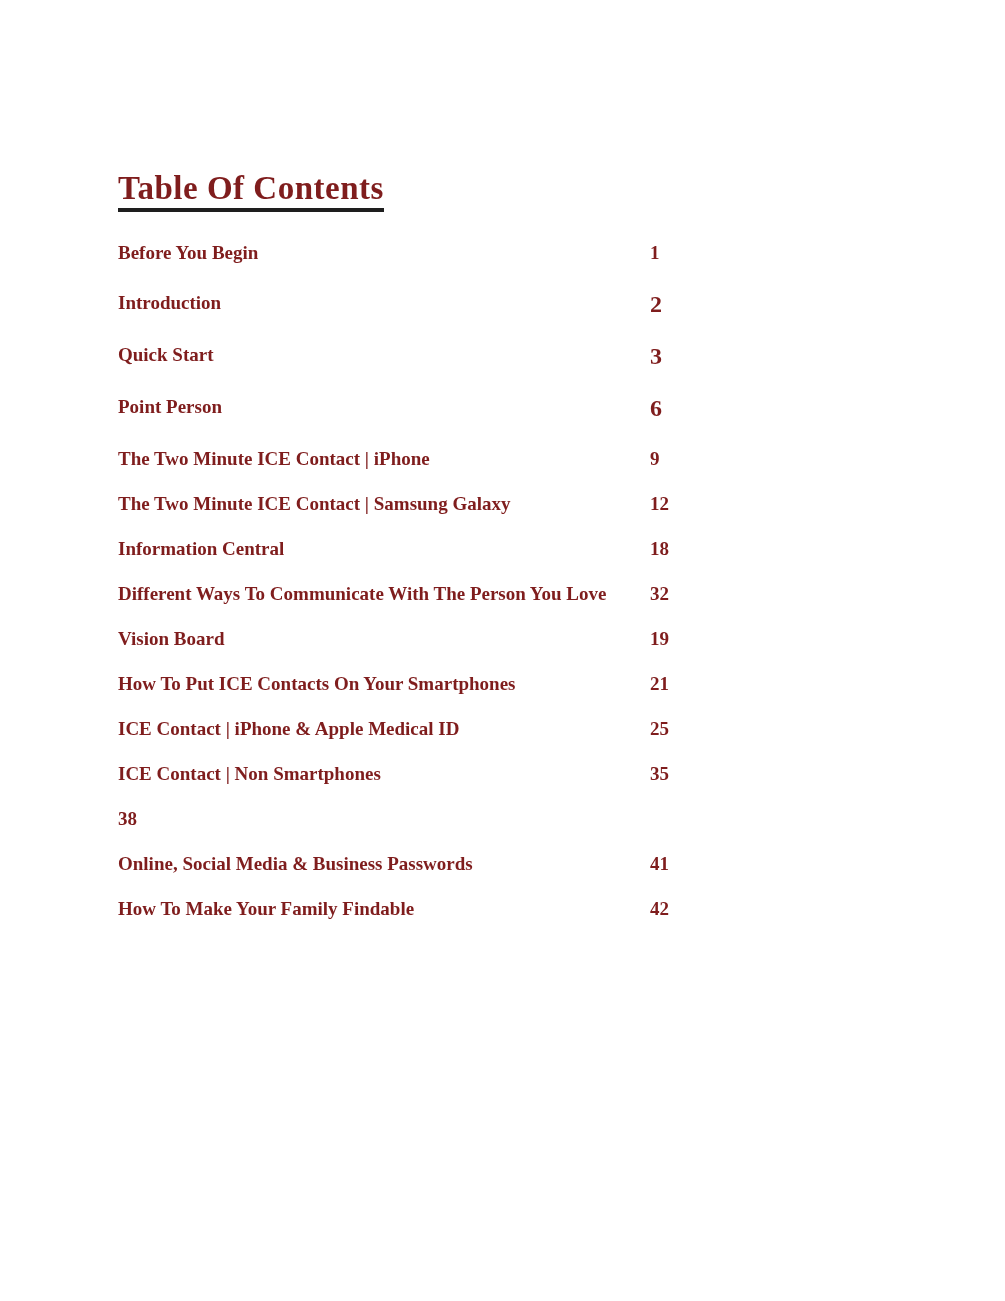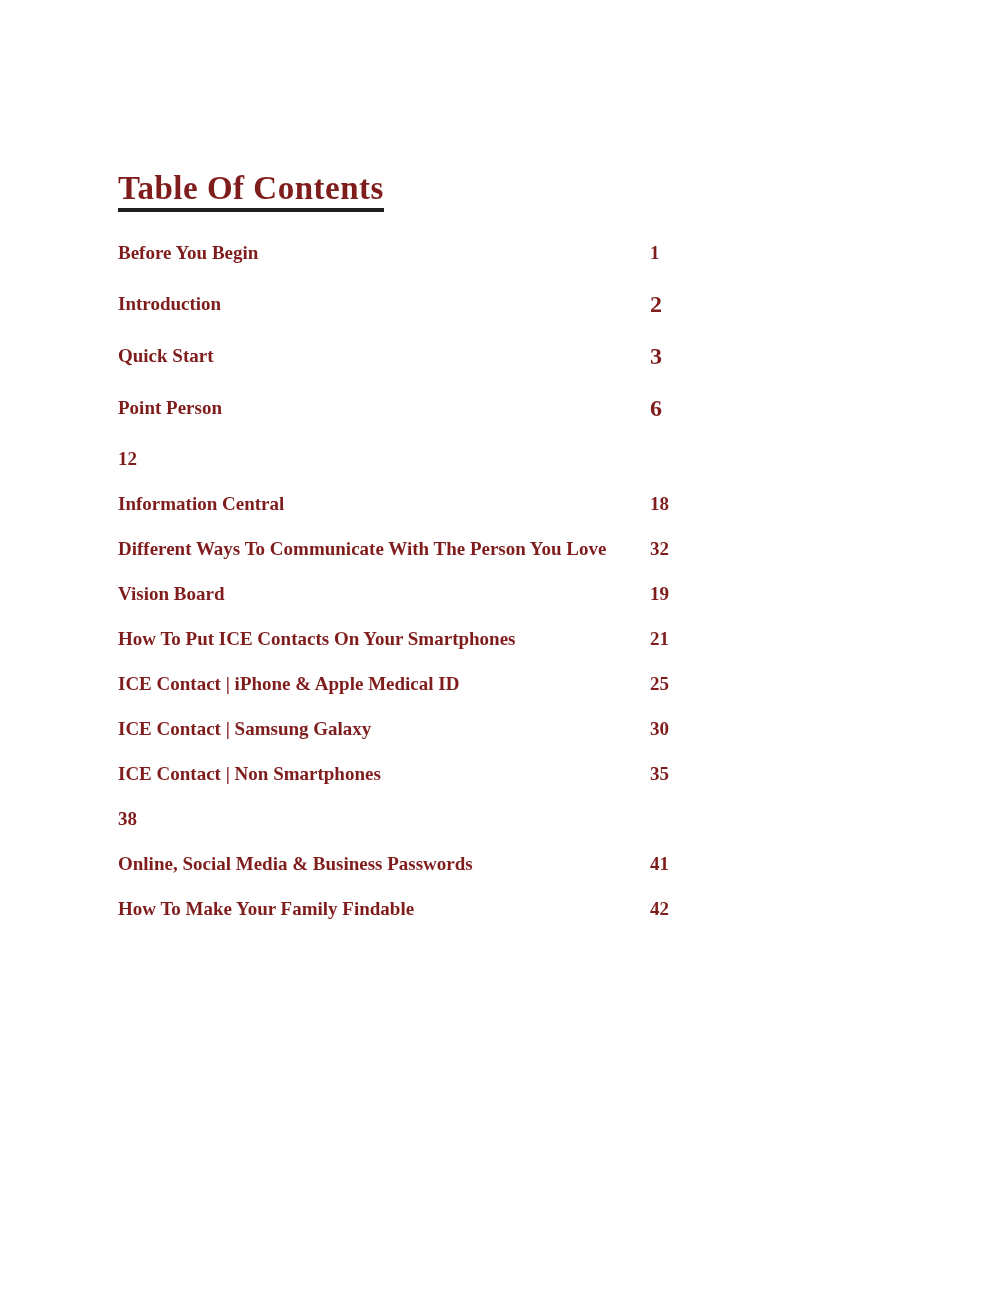--- a/index.html
+++ b/index.html
@@ -27,21 +27,21 @@
     margin: 0 0 30px 0;
     font-size: 33px;
     line-height: 1;
     font-weight: bold;
     letter-spacing: 0.5px;
     padding-bottom: 3px;
     border-bottom: 4px solid #1e1e1e;
   }
   .toc-row {
     display: flex;
-    align-items: center;
+    align-items: flex-start;
     margin-bottom: 23px;
   }
   
   .toc-row:nth-child(-n+4) {
     margin-bottom: 28px;
   }
   .toc-label {
     width: 532px;
     font-size: 19px;
     line-height: 22px;
@@ -77,20 +77,25 @@
   </div>
         <div class="toc-row">
     <span class="toc-label">Quick Start</span>
     <span class="toc-num">3</span>
   </div>
         <div class="toc-row">
     <span class="toc-label">Point Person</span>
     <span class="toc-num">6</span>
   </div>
         <div class="toc-row">
+    <span class="toc-label">The Two Minute ICE Contact | iPhone</span>
+    <span class="toc-num">9</span>
+  </div>
+        <div class="toc-row">
+    <span class="toc-label">The Two Minute ICE Contact | Samsung Galaxy</span>
     <span class="toc-num">12</span>
   </div>
         <div class="toc-row">
     <span class="toc-label">Information Central</span>
     <span class="toc-num">18</span>
   </div>
         <div class="toc-row">
     <span class="toc-label">Different Ways To Communicate With The Person You Love</span>
     <span class="toc-num">32</span>
   </div>
@@ -100,24 +105,20 @@
   </div>
         <div class="toc-row">
     <span class="toc-label">How To Put ICE Contacts On Your Smartphones</span>
     <span class="toc-num">21</span>
   </div>
         <div class="toc-row">
     <span class="toc-label">ICE Contact | iPhone &amp; Apple Medical ID</span>
     <span class="toc-num">25</span>
   </div>
         <div class="toc-row">
-    <span class="toc-label">ICE Contact | Samsung Galaxy</span>
-    <span class="toc-num">30</span>
-  </div>
-        <div class="toc-row">
     <span class="toc-label">ICE Contact | Non Smartphones</span>
     <span class="toc-num">35</span>
   </div>
         <div class="toc-row">
     <span class="toc-num">38</span>
   </div>
         <div class="toc-row">
     <span class="toc-label">Online, Social Media &amp; Business Passwords</span>
     <span class="toc-num">41</span>
   </div>

